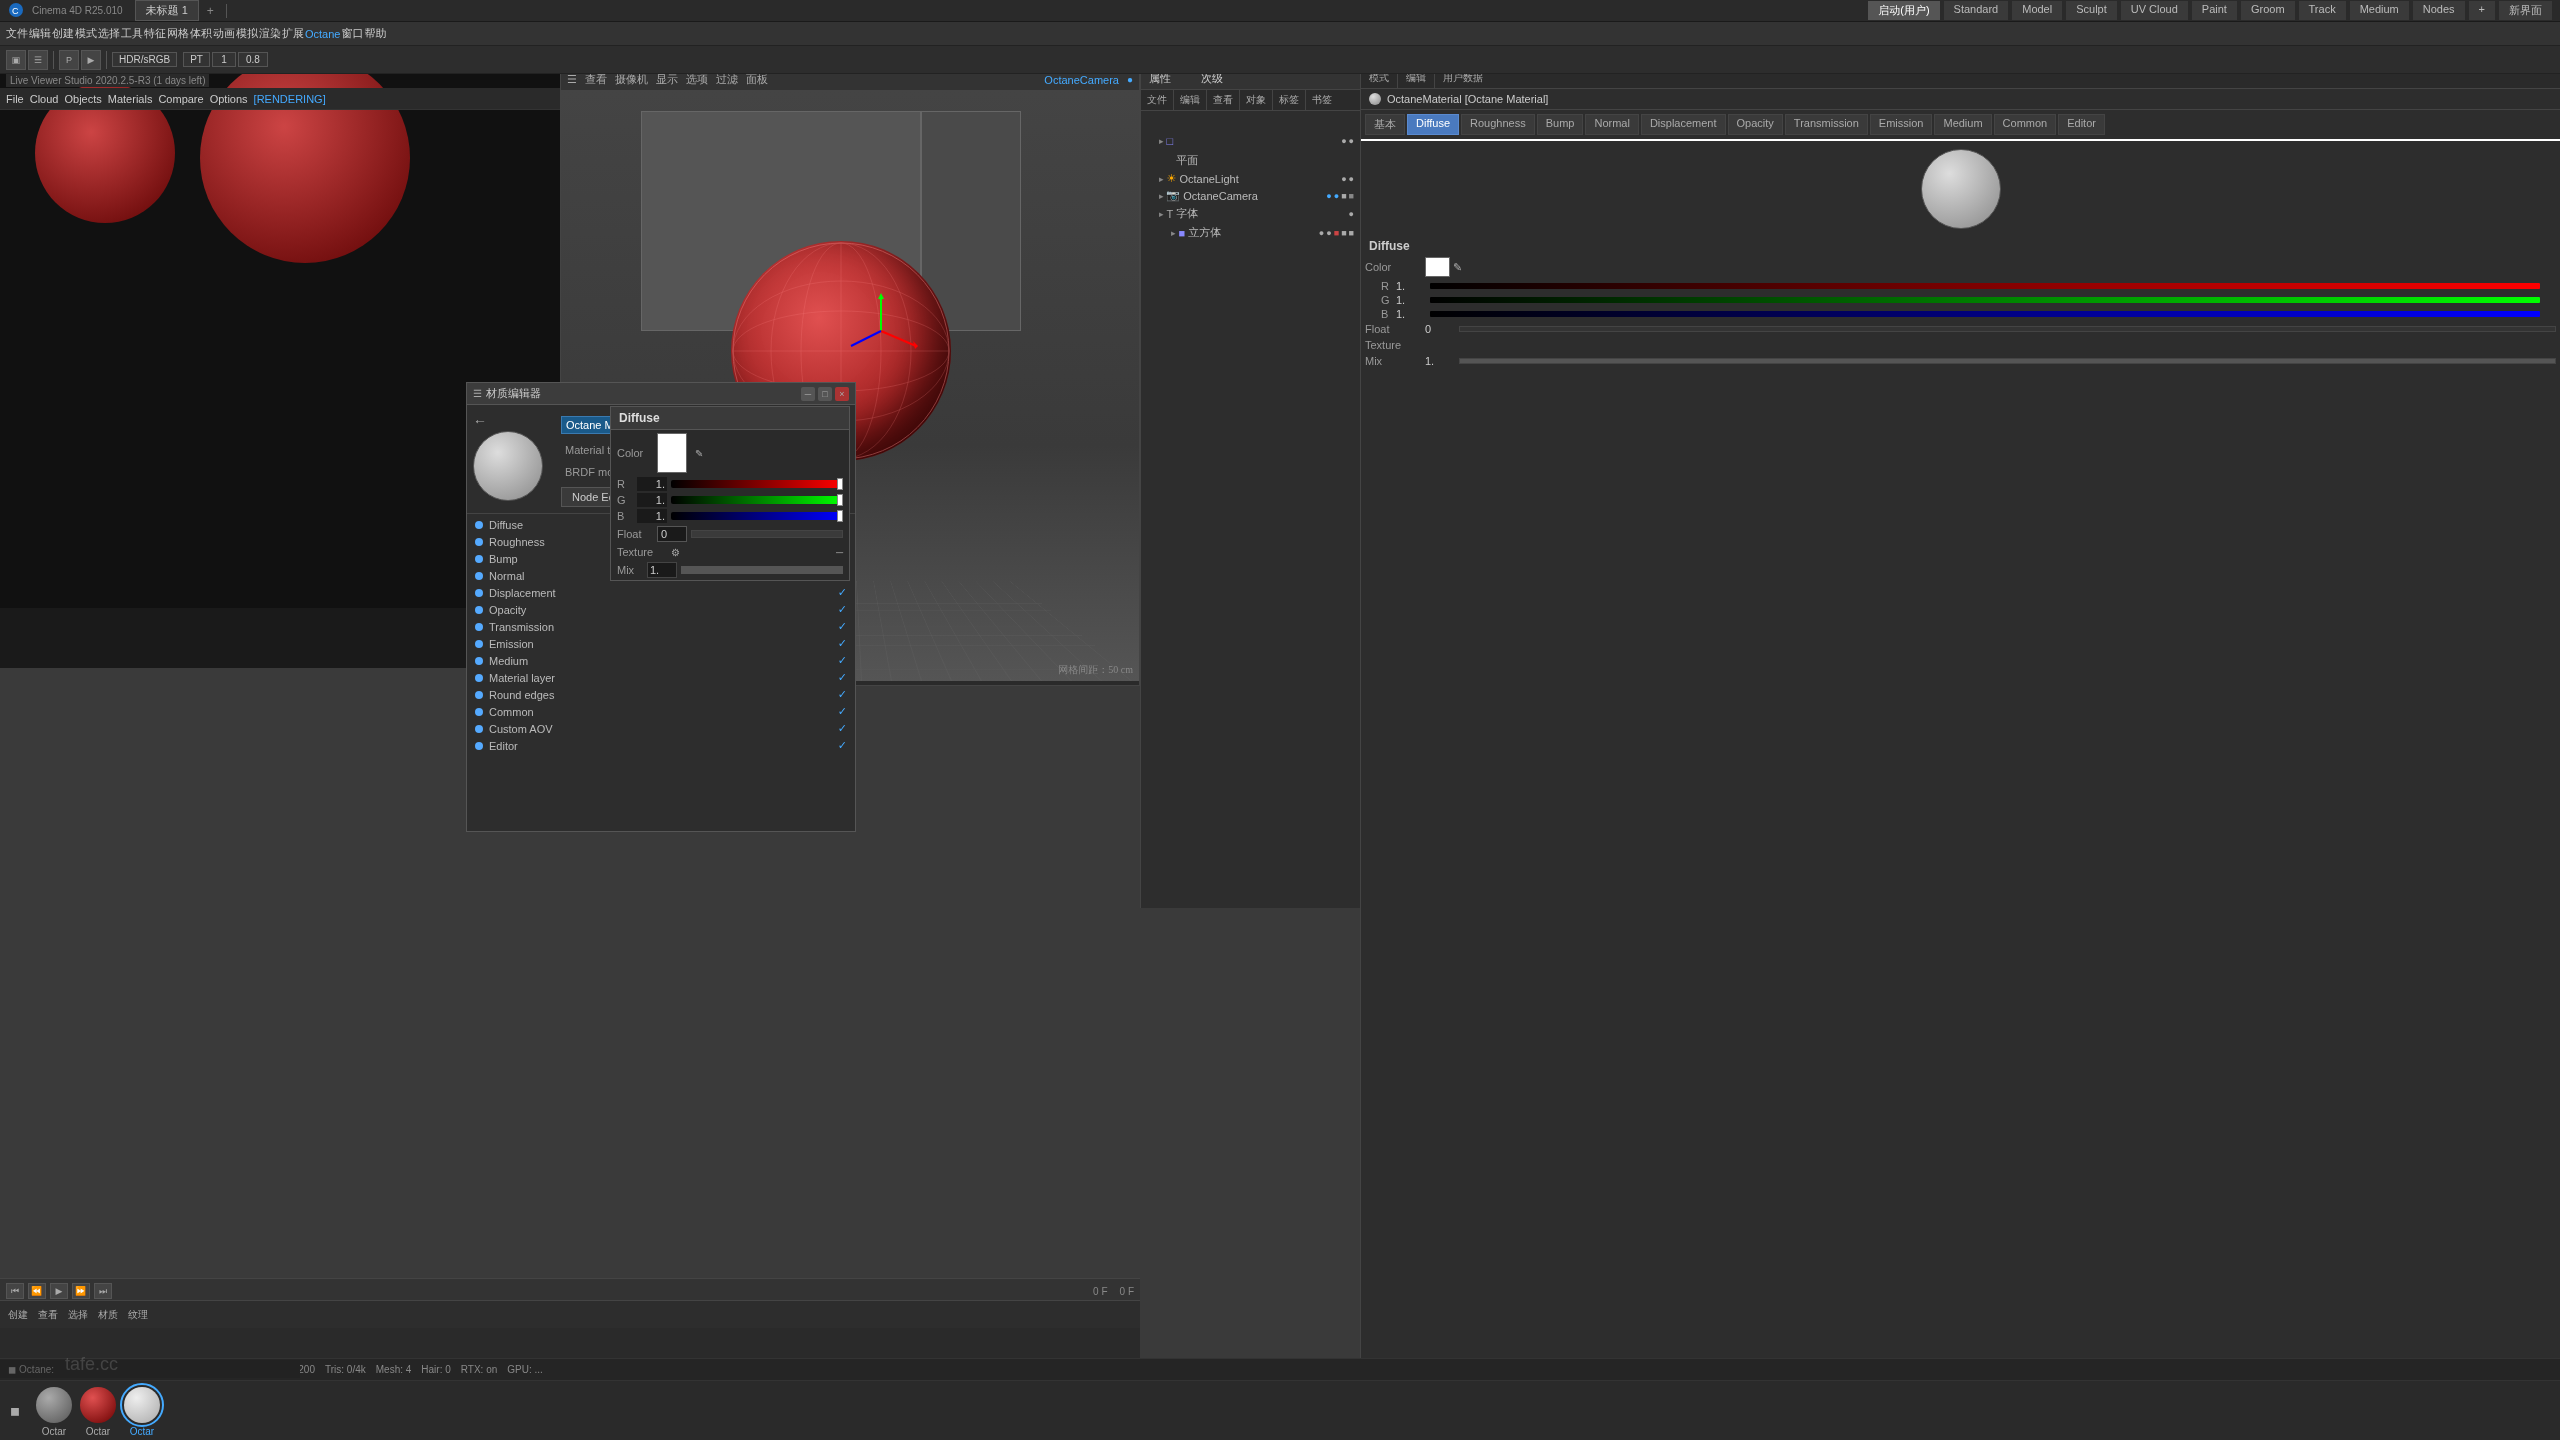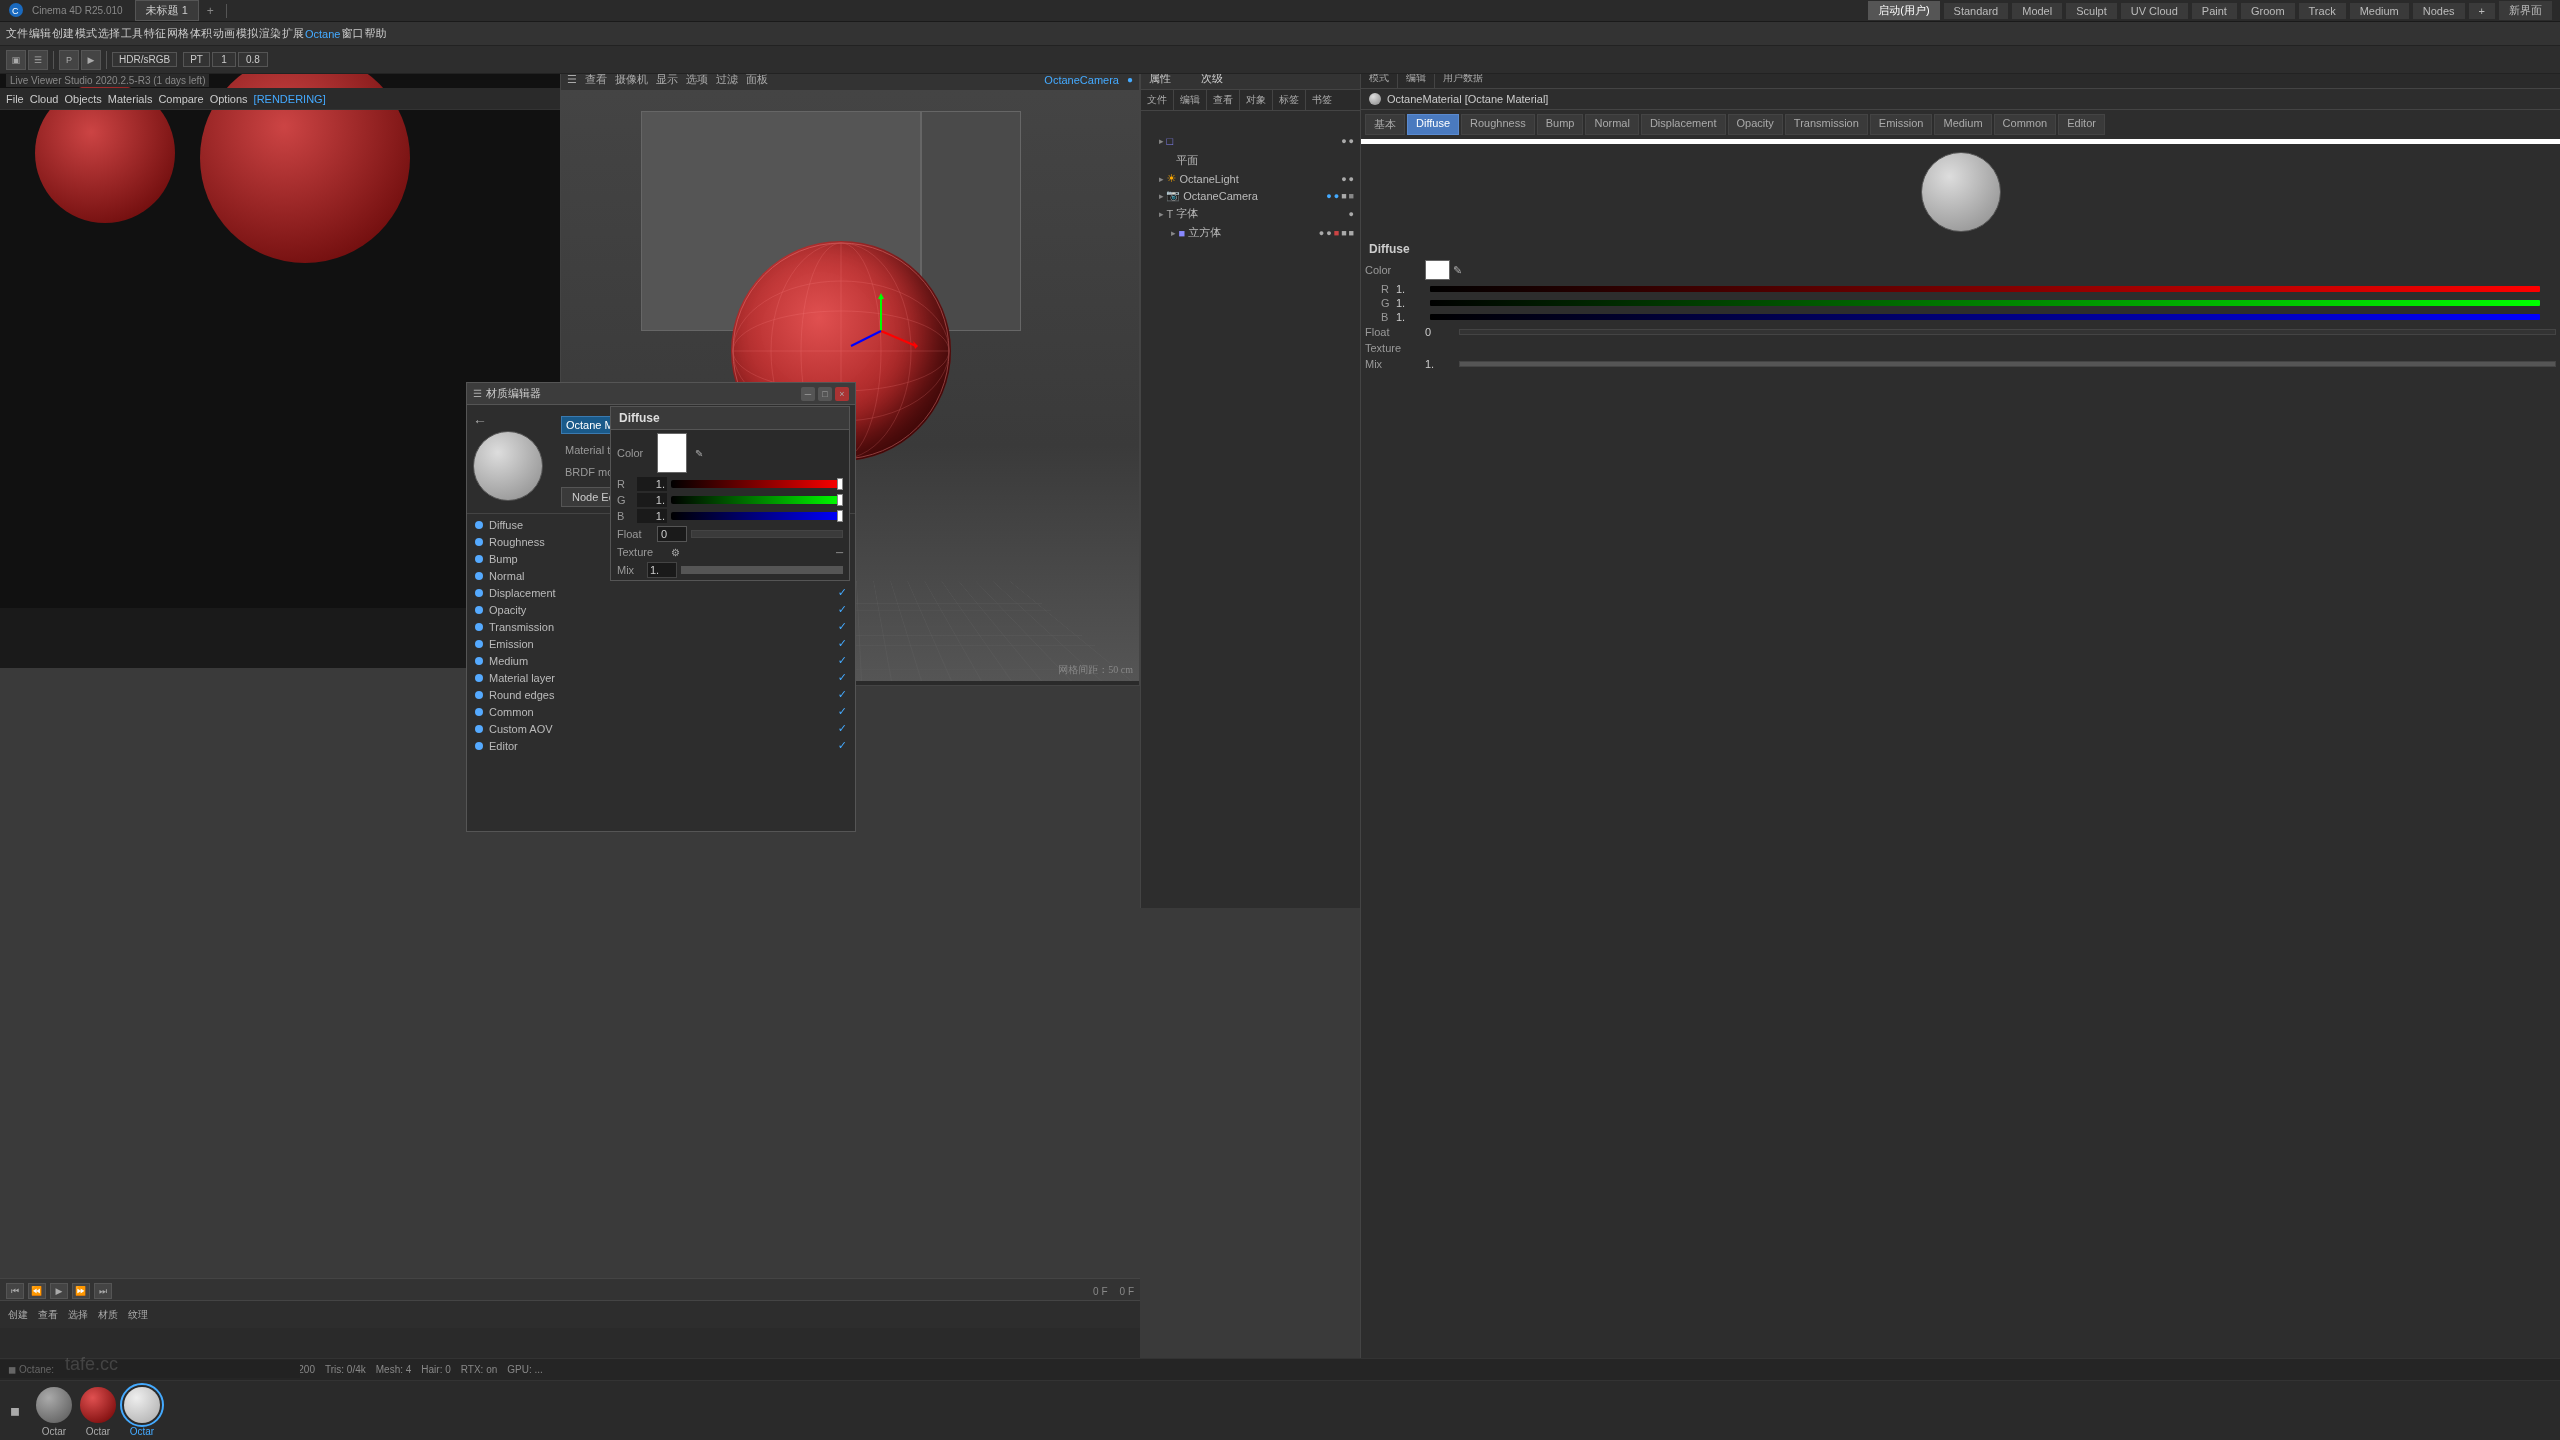--- a/index.html
+++ b/index.html
@@ -5,21 +5,21 @@
     * { margin: 0; padding: 0; box-sizing: border-box; }
     body { width: 2560px; height: 1440px; background: #3a3a3a; font-family: Arial, sans-serif; font-size: 12px; color: #ccc; overflow: hidden; position: relative; }
 
     
     #top-menubar {
       position: absolute; top: 0; left: 0; width: 2560px; height: 22px;
       background: #2a2a2a; display: flex; align-items: center; padding: 0 8px;
       border-bottom: 1px solid #1a1a1a; font-size: 11px; color: #bbb; gap: 2px;
     }
     #top-menubar .sep { width: 1px; background: #555; height: 14px; margin: 0 4px; }
-    #top-menubar .right-tabs { margin-left: auto; display: flex; gap: 4px; align-items: center; }
+    #top-menubar .right-tabs { margin-left: auto; display: flex; gap: 4px; }
     #top-menubar .right-tab { padding: 2px 10px; background: #3a3a3a; cursor: pointer; font-size: 11px; }
     #top-menubar .right-tab.active { background: #555; color: #fff; }
 
     
     #main-area {
       position: absolute; top: 46px; left: 0; width: 2560px; height: 1394px;
     }
 
     
     #left-panel {
@@ -572,21 +572,21 @@
       <span style="padding:3px 8px;color:#aaa;cursor:pointer;border-right:1px solid #444;">模式</span>
       <span style="padding:3px 8px;color:#aaa;cursor:pointer;border-right:1px solid #444;">编辑</span>
       <span style="padding:3px 8px;color:#aaa;cursor:pointer;">用户数据</span>
     </div>
 
     <div style="padding:4px 8px;font-size:11px;color:#ccc;border-bottom:1px solid #444;display:flex;align-items:center;gap:6px;">
       <span style="width:12px;height:12px;border-radius:50%;background:radial-gradient(circle at 35% 30%, #ddd, #888);display:inline-block;"></span>
       <span>OctaneMaterial [Octane Material]</span>
     </div>
 
-    <div style="display:flex;flex-wrap:wrap;gap:2px;padding:4px;border-bottom:5px solid #ffffff;">
+    <div style="display:flex;flex-wrap:wrap;gap:2px;padding:4px;border-bottom:2px solid #ffffff;">
       <span class="ocmat-tab">基本</span>
       <span class="ocmat-tab active">Diffuse</span>
       <span class="ocmat-tab">Roughness</span>
       <span class="ocmat-tab">Bump</span>
       <span class="ocmat-tab">Normal</span>
       <span class="ocmat-tab">Displacement</span>
       <span class="ocmat-tab">Opacity</span>
       <span class="ocmat-tab">Transmission</span>
       <span class="ocmat-tab">Emission</span>
       <span class="ocmat-tab">Medium</span>

